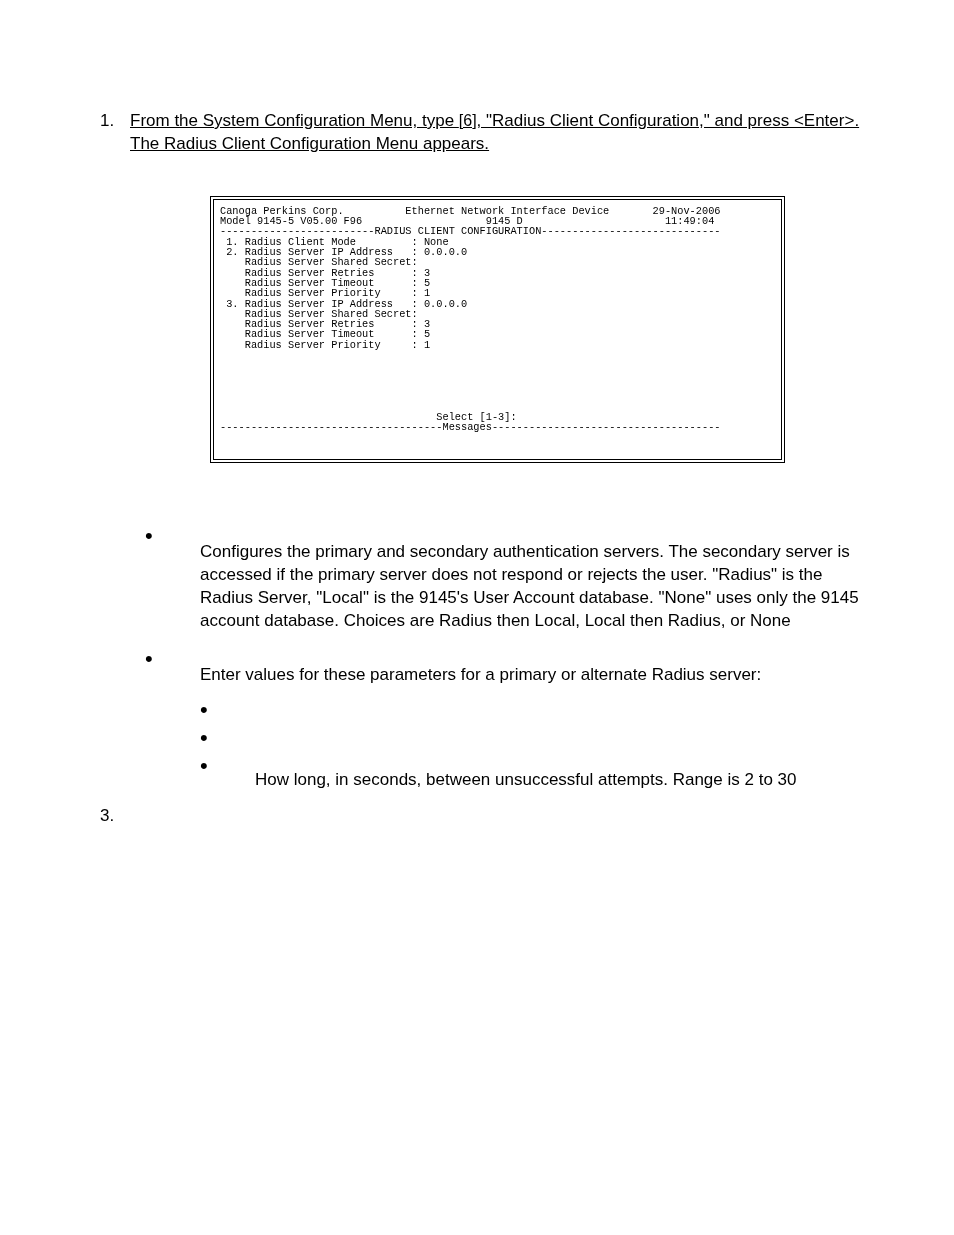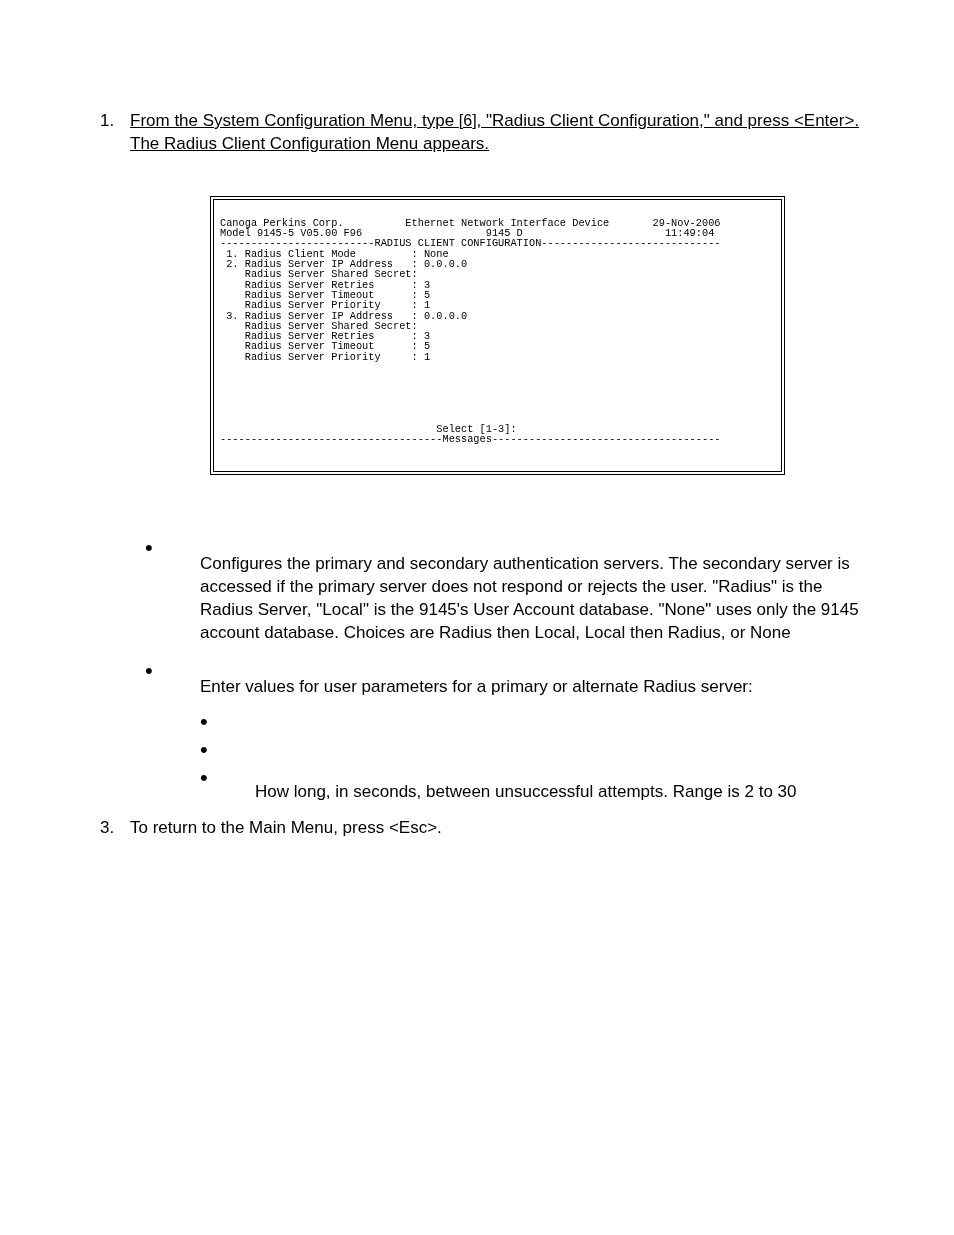--- a/index.html
+++ b/index.html
@@ -28,21 +28,21 @@
     line-height: 1.35;
     text-decoration: underline;
   }
   .key {
     font-size: 16px;
   }
   .terminal {
     margin: 40px 0 60px 110px;
     width: 555px;
     border: 4px double #000;
-    padding: 18px 6px 16px 6px;
+    padding: 6px 6px 16px 6px;
     font-family: "Courier New", Courier, monospace;
     font-size: 10.3px;
     line-height: 1.0;
     white-space: pre;
     overflow: hidden;
   }
   .bullets {
     margin: 0 0 0 45px;
     padding: 0;
     list-style: none;
@@ -138,34 +138,33 @@
 
 </div>
 
   <ul class="bullets">
     <li>
       <span class="bullet-head-gap"></span>
       <span>Configures the primary and secondary authentication servers.  The secondary server is accessed if the primary server does not respond or rejects the user. "Radius" is the Radius Server, "Local" is the 9145's User Account database. "None" uses only the 9145 account database.  Choices are Radius then Local, Local then Radius, or None</span>
     </li>
     <li>
       <span class="bullet-head-gap"></span>
-      <span>Enter values for user parameters for a primary or alternate Radius server:</span>
+      <span>Enter values for these parameters for a primary or alternate Radius server:</span>
       <ul class="sub-bullets">
         <li>
           <span class="sub-head-gap"></span>
         </li>
         <li>
           <span class="sub-head-gap"></span>
         </li>
         <li>
           <span class="sub-head-gap"></span>
           <span>How long, in seconds, between unsuccessful attempts. Range is 2 to 30</span>
         </li>
       </ul>
     </li>
   </ul>
 
   <div class="final-step">
     <div class="num">3.</div>
-    <div class="txt">To return to the Main Menu, press &lt;Esc&gt;.</div>
   </div>
 
 </div>
 
 </body></html>

